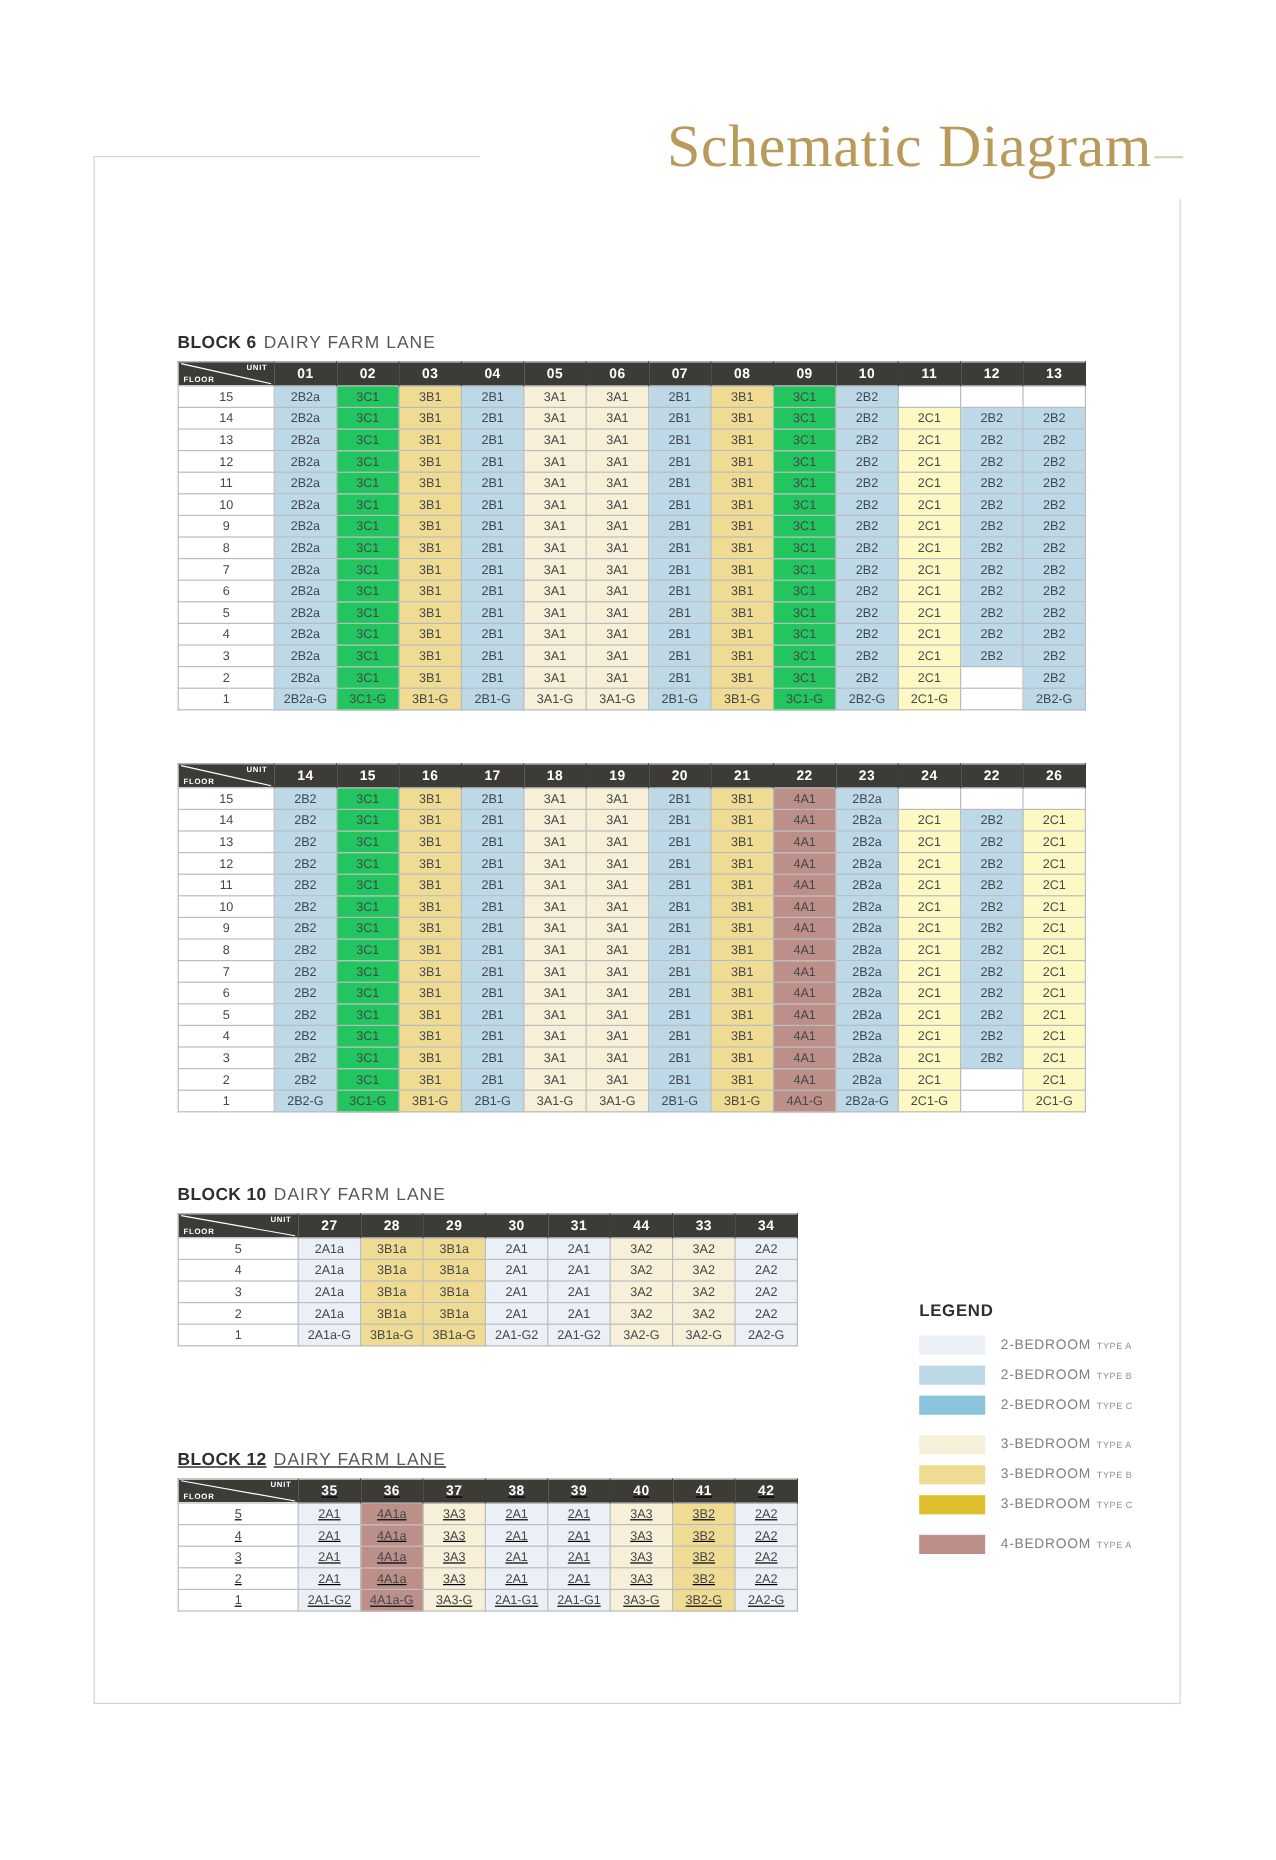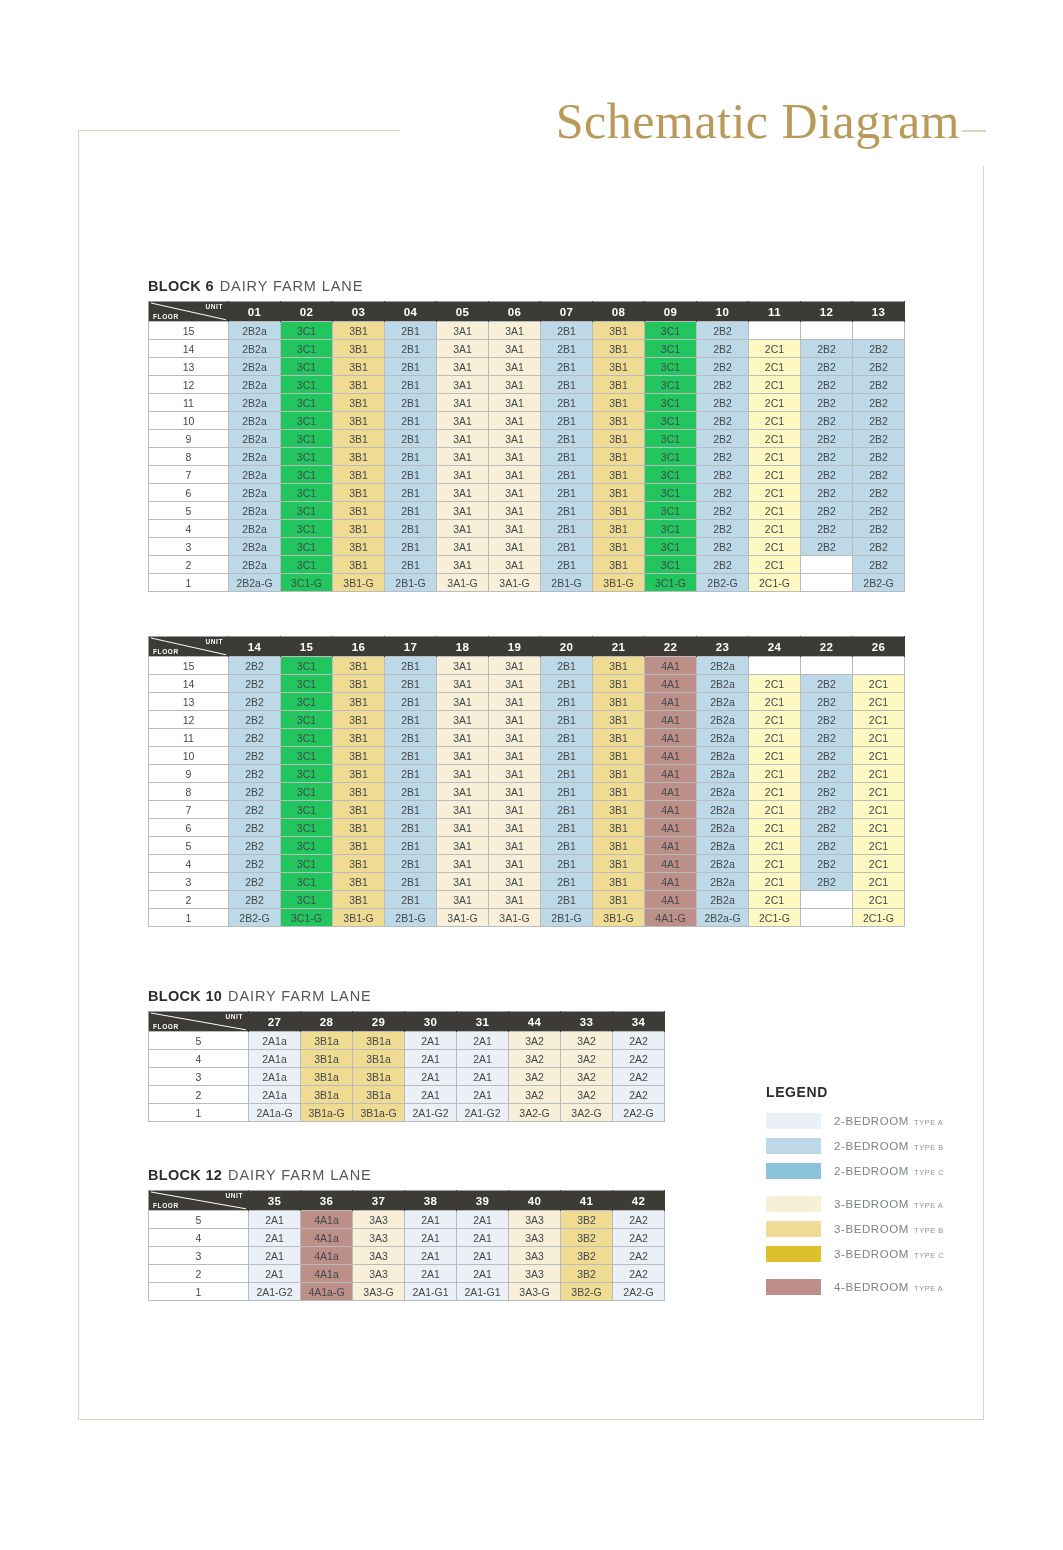--- a/index.html
+++ b/index.html
@@ -866,21 +866,21 @@
             <td class="t3B">3B1a-G</td>
             <td class="t2A">2A1-G2</td>
             <td class="t2A">2A1-G2</td>
             <td class="t3A">3A2-G</td>
             <td class="t3A">3A2-G</td>
             <td class="t2A">2A2-G</td>
           </tr>
         </tbody>
       </table>
     </div>
-    <div class="block" style="left: 148px; top: 1167px;">
+    <div class="block" style="left: 148px; top: 1209px; text-decoration: underline;">
       <div class="block-head"><span class="block-name">BLOCK 12</span><span class="block-street">DAIRY FARM LANE</span></div>
       <table class="grid" style="width: 516px;">
         <colgroup>
           <col style="width: 100px;">
           <col style="width: 52px;">
           <col style="width: 52px;">
           <col style="width: 52px;">
           <col style="width: 52px;">
           <col style="width: 52px;">
           <col style="width: 52px;">

